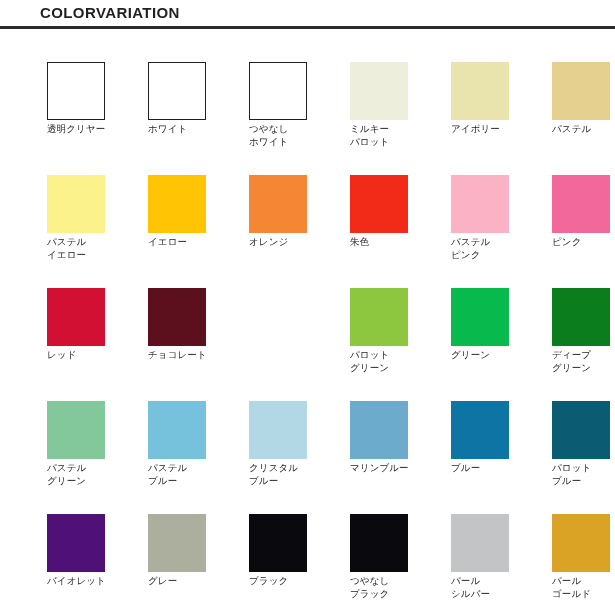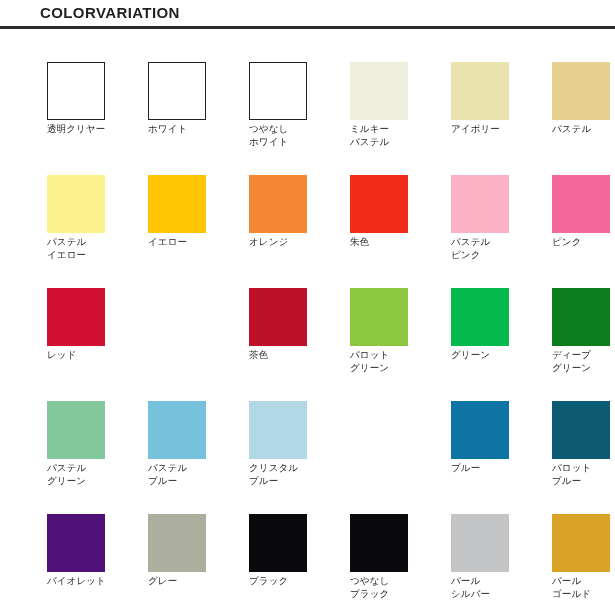--- a/index.html
+++ b/index.html
@@ -125,21 +125,21 @@
           <div class="swatch-label">ホワイト</div>
         </div>
         <div class="cell c2">
           <div class="swatch outlined" style="background: rgb(255, 255, 255); border-color: rgb(35, 31, 32);"></div>
           <div class="swatch-label">つやなし
 ホワイト</div>
         </div>
         <div class="cell c3">
           <div class="swatch" style="background: rgb(237, 238, 219);"></div>
           <div class="swatch-label">ミルキー
-パステル</div>
+パロット</div>
         </div>
         <div class="cell c4">
           <div class="swatch" style="background: rgb(233, 227, 174);"></div>
           <div class="swatch-label">アイボリー</div>
         </div>
         <div class="cell c5">
           <div class="swatch" style="background: rgb(230, 208, 144);"></div>
           <div class="swatch-label">パステル</div>
         </div>
       </div>
@@ -169,23 +169,23 @@
         <div class="cell c5">
           <div class="swatch" style="background: rgb(242, 104, 155);"></div>
           <div class="swatch-label">ピンク</div>
         </div>
       </div>
       <div class="row">
         <div class="cell c0">
           <div class="swatch" style="background: rgb(210, 16, 51);"></div>
           <div class="swatch-label">レッド</div>
         </div>
-        <div class="cell c2">
-          <div class="swatch" style="background: rgb(191, 16, 41);"></div>
-          <div class="swatch-label">茶色</div>
+        <div class="cell c1">
+          <div class="swatch" style="background: rgb(92, 15, 28);"></div>
+          <div class="swatch-label">チョコレート</div>
         </div>
         <div class="cell c3">
           <div class="swatch" style="background: rgb(141, 198, 63);"></div>
           <div class="swatch-label">パロット
 グリーン</div>
         </div>
         <div class="cell c4">
           <div class="swatch" style="background: rgb(8, 185, 78);"></div>
           <div class="swatch-label">グリーン</div>
         </div>
@@ -204,20 +204,24 @@
         <div class="cell c1">
           <div class="swatch" style="background: rgb(118, 194, 220);"></div>
           <div class="swatch-label">パステル
 ブルー</div>
         </div>
         <div class="cell c2">
           <div class="swatch" style="background: rgb(178, 216, 229);"></div>
           <div class="swatch-label">クリスタル
 ブルー</div>
         </div>
+        <div class="cell c3">
+          <div class="swatch" style="background: rgb(109, 171, 205);"></div>
+          <div class="swatch-label">マリンブルー</div>
+        </div>
         <div class="cell c4">
           <div class="swatch" style="background: rgb(13, 116, 164);"></div>
           <div class="swatch-label">ブルー</div>
         </div>
         <div class="cell c5">
           <div class="swatch" style="background: rgb(11, 92, 114);"></div>
           <div class="swatch-label">パロット
 ブルー</div>
         </div>
       </div>

